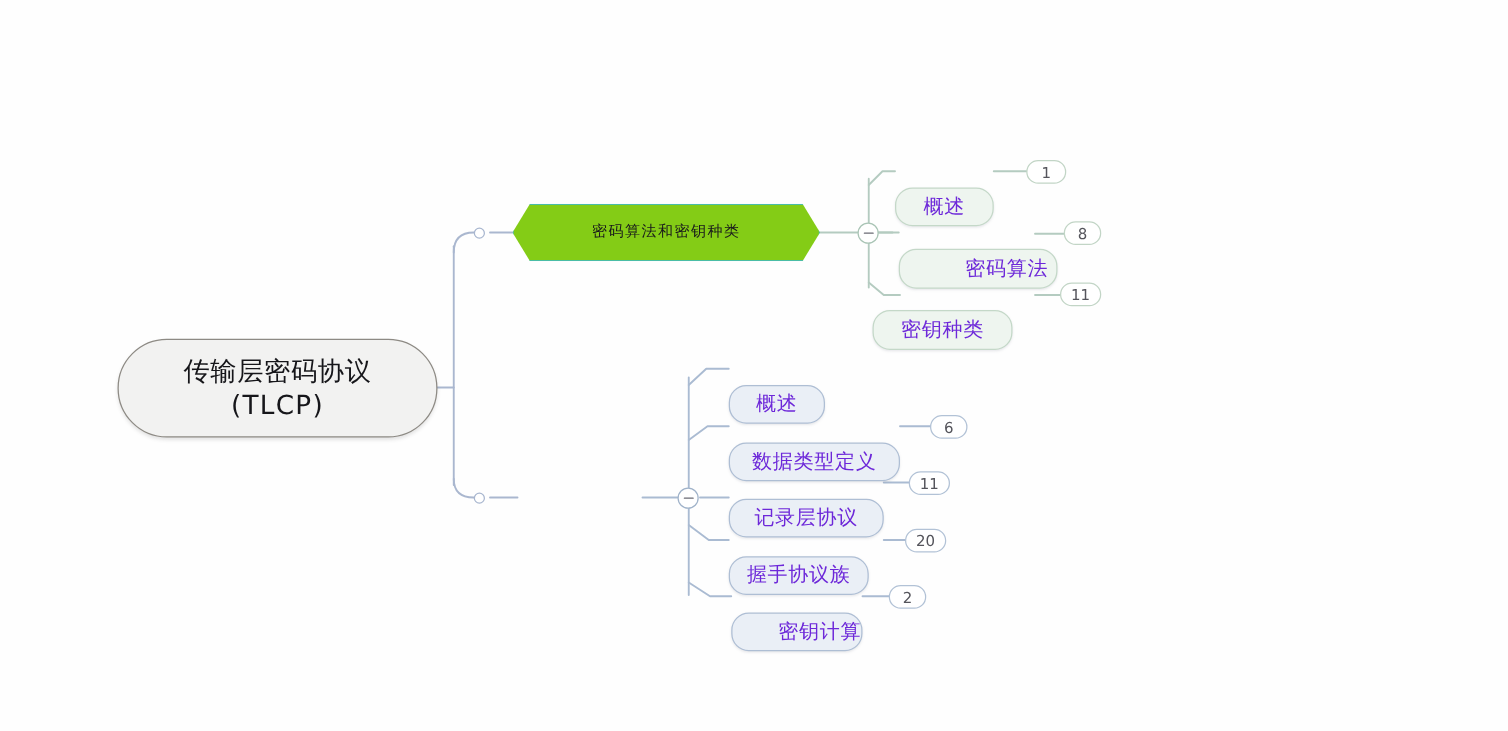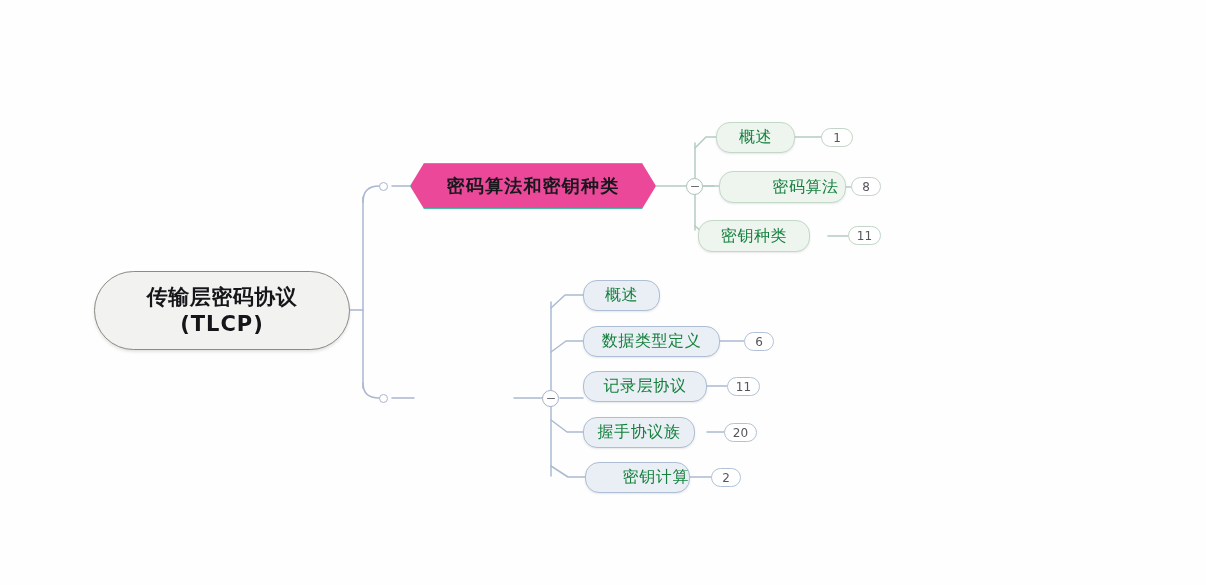--- a/index.html
+++ b/index.html
@@ -31,46 +31,47 @@
     white-space: nowrap;
     line-height: 1.28;
   }
   
   .node-root {
     background: #f2f2f1;
     border: 1.4px solid #8d8a84;
     border-radius: 46px;
     color: #16161a;
     font-size: 21px;
-    font-weight: 700;
+    font-weight: 400;
     letter-spacing: 0.5px;
     text-align: center;
     flex-direction: column;
     box-shadow: 0 2px 3px rgba(90,90,90,0.16);
   }
   .node-root .l2 { letter-spacing: 1px; }
   
   .node-branch {
-    background: #ec4899;
+    background: #84cc16;
     border: 1px solid #49bda6;
     color: #18181c;
-    font-size: 18px;
-    font-weight: 700;
+    font-size: 12px;
+    font-weight: 400;
     letter-spacing: 1.2px;
     clip-path: polygon(14px 0, calc(100% - 14px) 0, 100% 50%, calc(100% - 14px) 100%, 14px 100%, 0 50%);
     border-radius: 4px;
   }
   
   .node-leaf {
     border-radius: 14px;
     font-size: 16px;
     font-weight: 500;
     letter-spacing: 0.6px;
-    color: #15803d;
+    color: #6d28d9;
     box-shadow: 0 1px 2px rgba(120,130,145,0.18);
+    margin-top: 28px;
   }
   .leaf-green {
     background: #eef5ef;
     border: 1.2px solid #c4d8c8;
   }
   .leaf-blue {
     background: #eaeff6;
     border: 1.2px solid #aebed4;
   }
   

